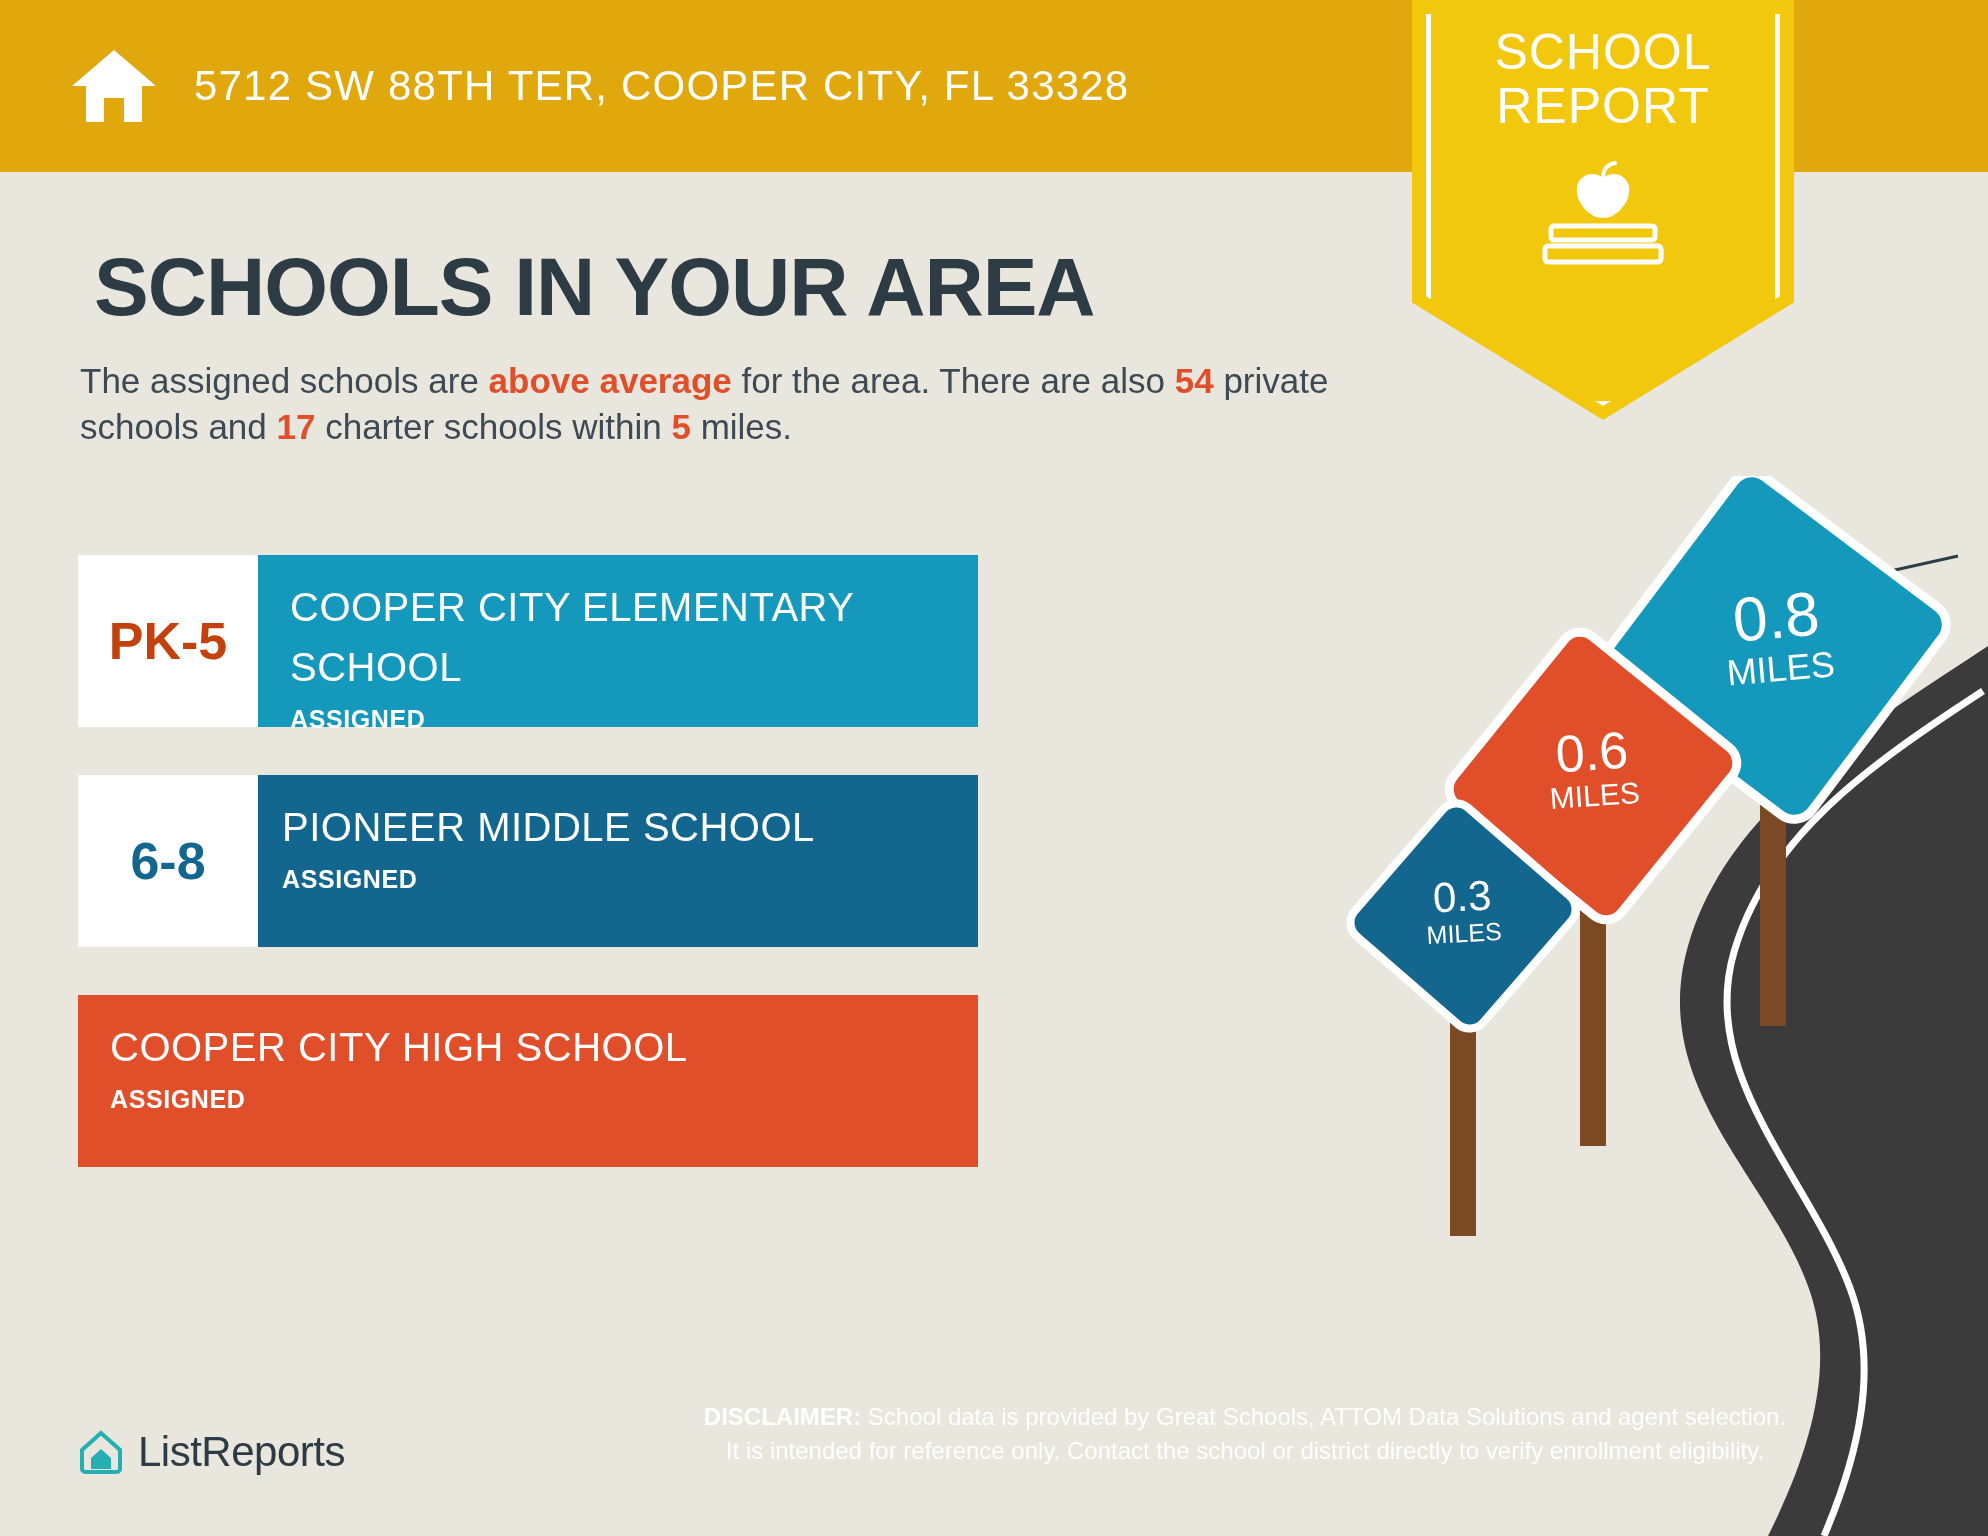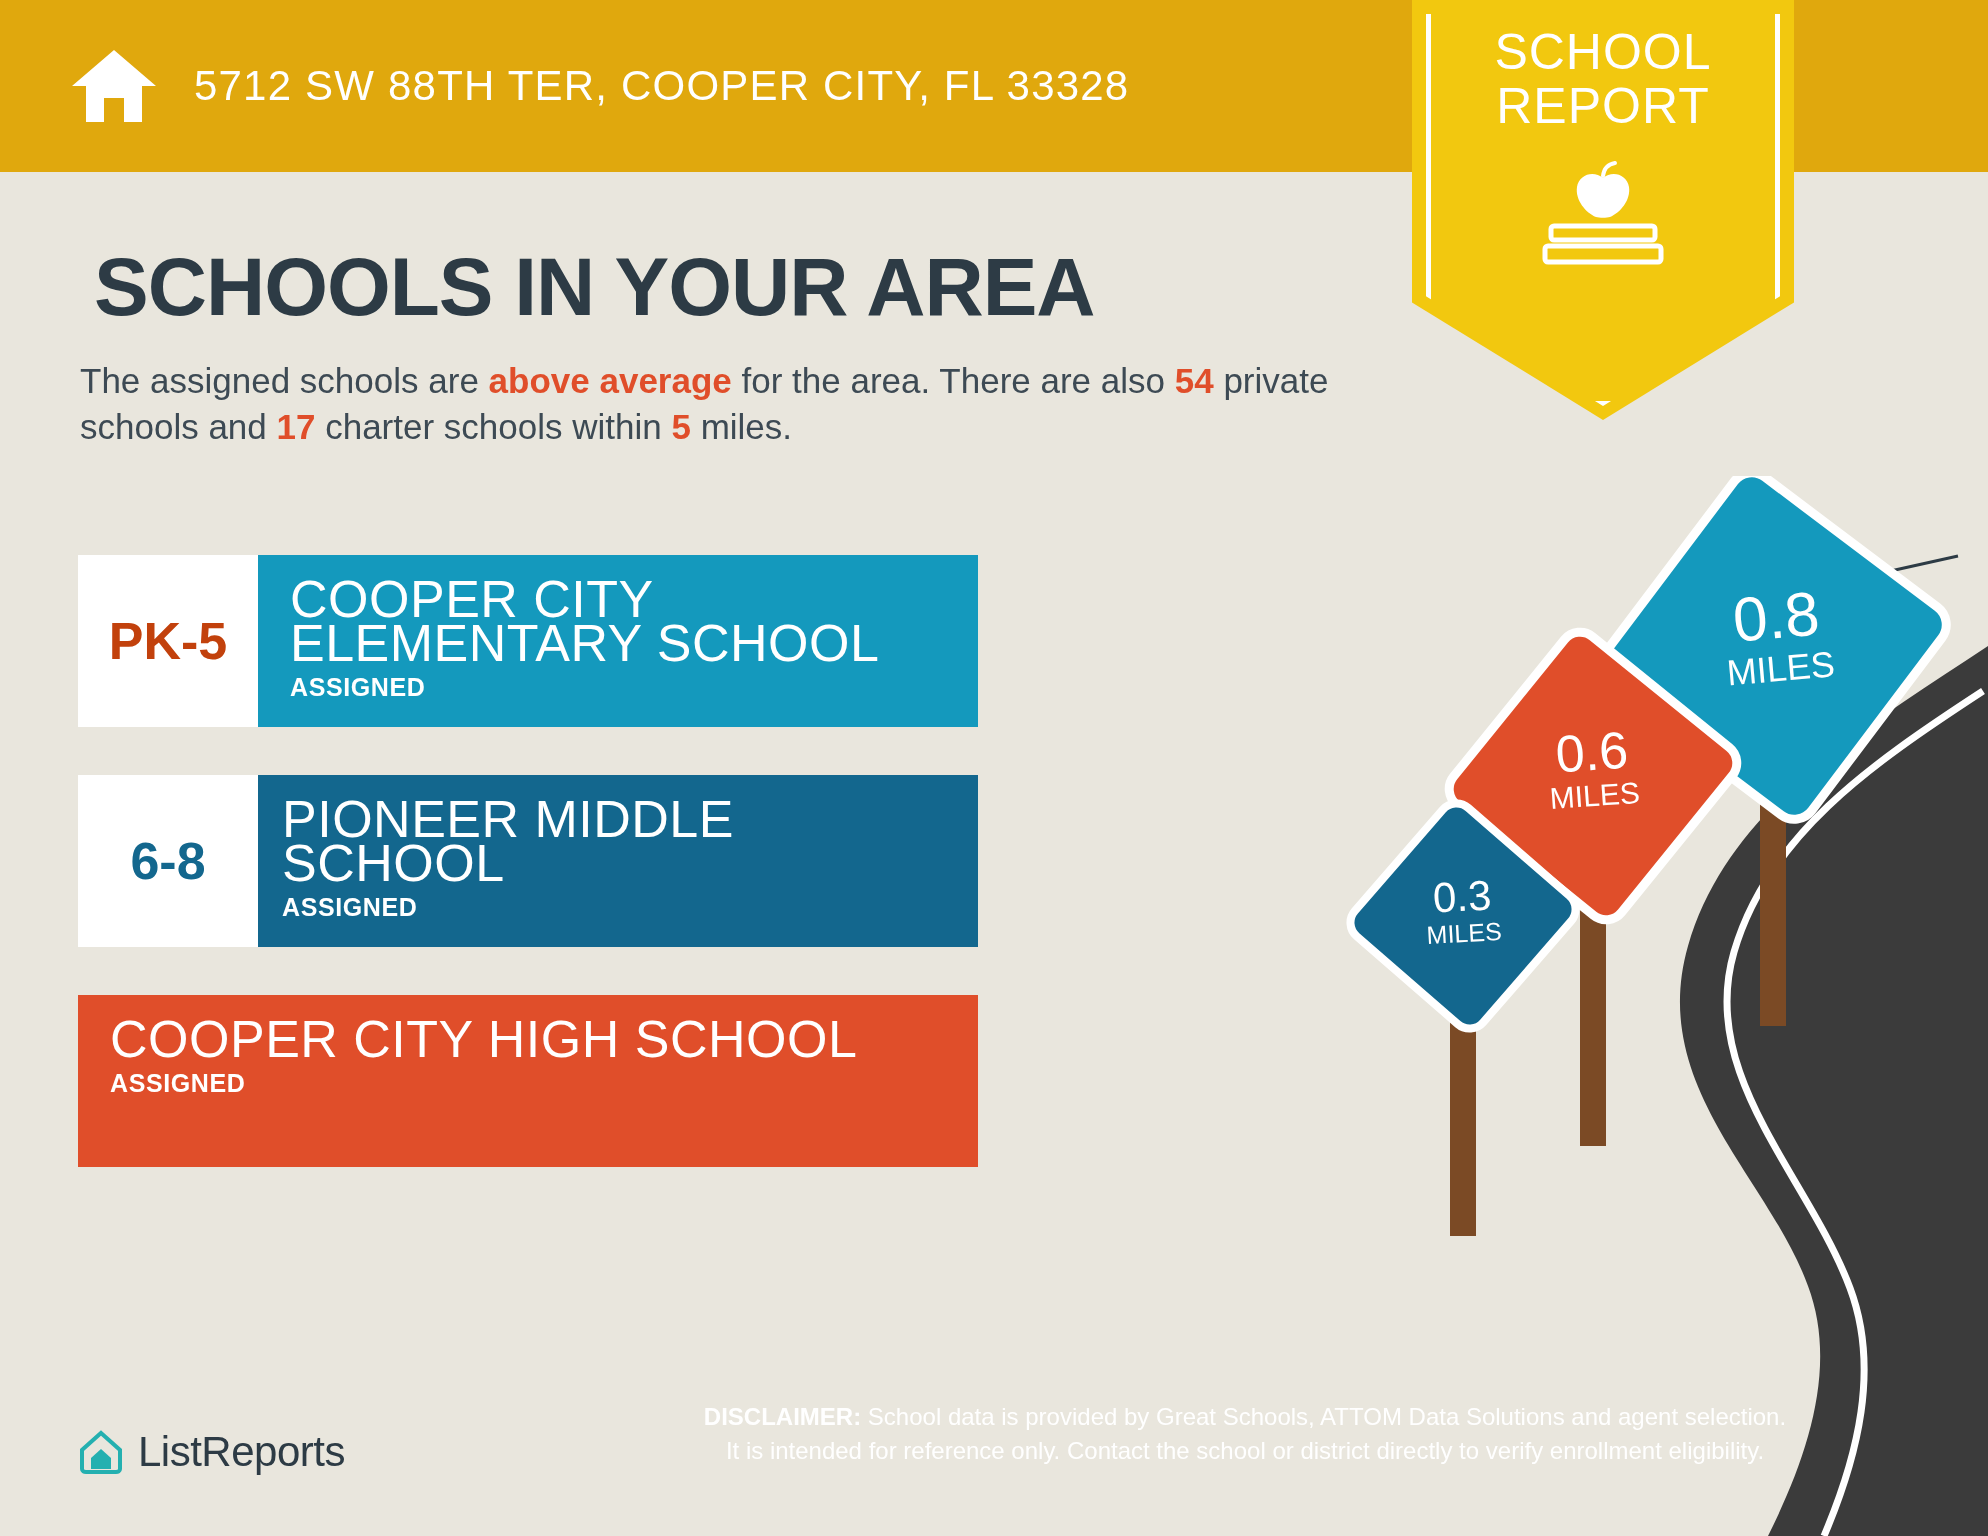--- a/index.html
+++ b/index.html
@@ -130,22 +130,22 @@
     font-weight: bold;
     flex: 0 0 auto;
   }
   .name-box {
     flex: 1 1 auto;
     padding: 22px 30px 0 32px;
     box-sizing: border-box;
     color: #ffffff;
   }
   .school-name {
-    font-size: 52px;
-    line-height: 44px;
+    font-size: 40px;
+    line-height: 60px;
     letter-spacing: 0.5px;
   }
   .assigned {
     font-size: 25px;
     font-weight: bold;
     letter-spacing: 0.6px;
     margin-top: 8px;
   }
 
   

